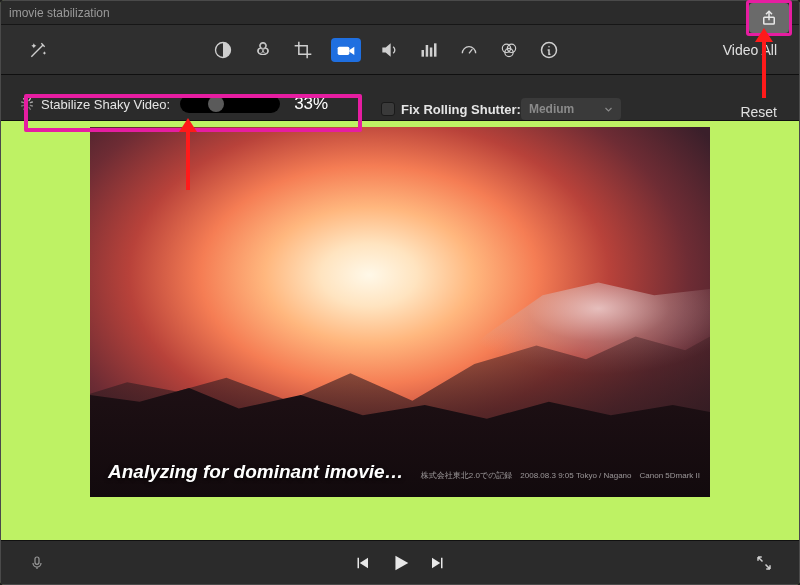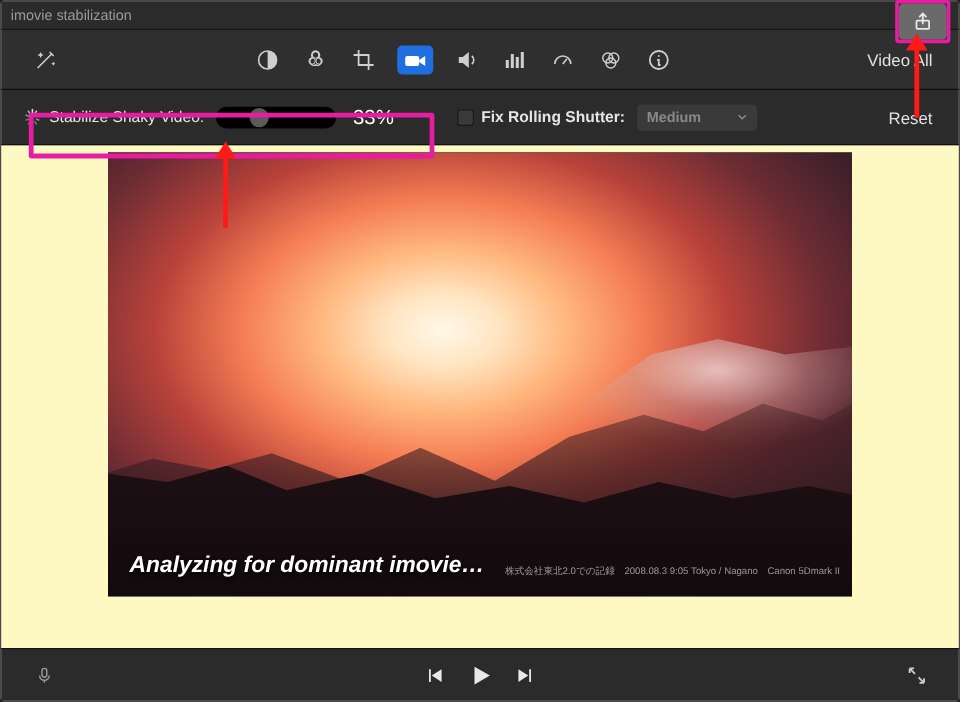--- a/index.html
+++ b/index.html
@@ -6,21 +6,21 @@
   html, body { width: 800px; height: 585px; overflow: hidden; }
   body {
     background: #1e1e1e;
     font-family: -apple-system, "Helvetica Neue", Arial, sans-serif;
     color: #d8d8d8;
     font-size: 13px;
     position: relative;
   }
   .window {
     width: 800px; height: 585px;
-    background: #fef9c3;
+    background: #bef264;
     border: 1px solid #4a4a4a;
     border-radius: 4px;
     display: flex; flex-direction: column;
   }
   
   .titlebar {
     height: 24px;
     background: #2b2b2b;
     border-bottom: 1px solid #161616;
     display: flex; align-items: center;
@@ -78,21 +78,21 @@
   }
   .reset-all {
     position:absolute; right: 22px;
     color:#e0e0e0; font-size: 14px;
   }
   
   .settings {
     height: 46px;
     background: #2b2b2b;
     border-bottom: 1px solid #111;
-    display:flex; align-items:center;
+    display:flex; align-items:flex-end;
     padding: 0 14px;
     position: relative;
   }
   .chk {
     width: 16px; height: 16px;
     display:inline-flex; align-items:center; justify-content:center;
     margin-right: 6px;
   }
   .stabilize-group {
     display:flex; align-items:center;
@@ -127,21 +127,20 @@
   .fix-group {
     position:absolute; left: 380px;
     display:flex; align-items:center;font-weight:bold;
   }
   .chkbox {
     width:14px; height:14px;
     background:#3a3a3a; border:1px solid #1a1a1a;
     border-radius:3px; margin-right:6px;
   }
   .dropdown {
-    margin-left: 10px;
     width: 100px; height: 22px;
     background:#3a3a3a;
     border-radius:4px;
     color:#8a8a8a;
     font-size:12px;
     display:flex; align-items:center; justify-content:space-between;
     padding: 0 8px;
   }
   .reset {
     position:absolute; right: 22px;

